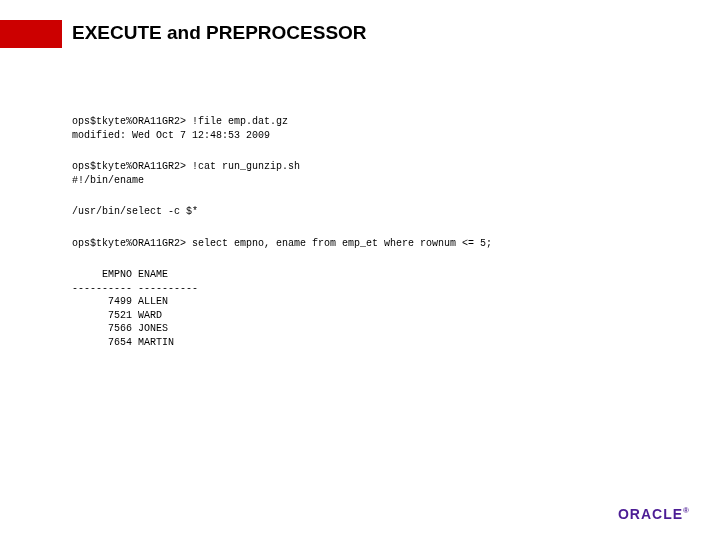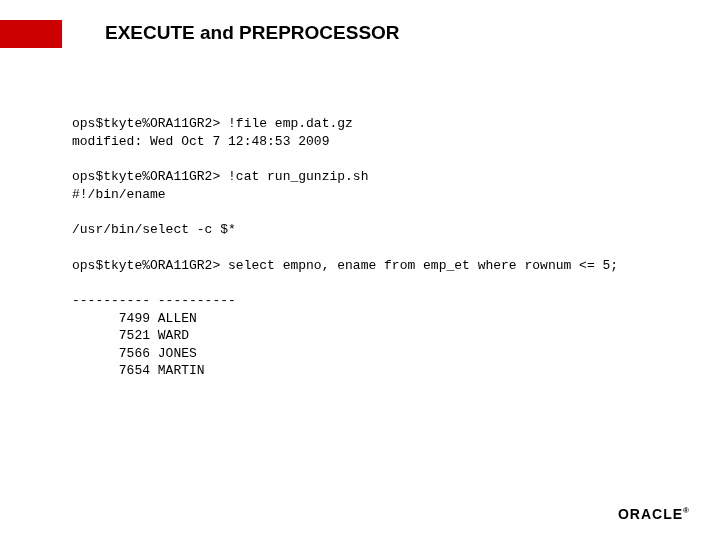--- a/index.html
+++ b/index.html
@@ -18,45 +18,44 @@
       height: 28px;
       background: #c00;
     }
     .title {
       position: absolute;
       top: 22px;
       left: 72px;
       font-size: 19px;
       font-weight: bold;
       color: #000;
-      margin-left: 33px;
     }
     .content {
       position: absolute;
       top: 115px;
       left: 72px;
       right: 47px;
       font-family: "Courier New", Courier, monospace;
-      font-size: 13px;
+      font-size: 10px;
       line-height: 1.35;
       color: #000;
     }
     .block { margin-bottom: 18px; }
     .table-hdr { white-space: pre; }
     .table-sep { white-space: pre; }
     .table-row { white-space: pre; }
     .logo {
       position: absolute;
       bottom: 18px;
       right: 30px;
       font-family: Arial, sans-serif;
       font-size: 14px;
       font-weight: bold;
       letter-spacing: 1px;
-      color: #000000;
+      color: #4c1d95;
       text-align: right;
     }
     .logo .reg { font-size: 8px; vertical-align: top; }
   </style>
 </head>
 <body>
 
 <div class="red-bar"></div>
 
 <div class="title">EXECUTE and PREPROCESSOR</div>
@@ -70,20 +69,21 @@
     <div>ops$tkyte%ORA11GR2&gt; !cat run_gunzip.sh</div>
     <div>#!/bin/ename</div>
   </div>
   <div class="block">
     <div>/usr/bin/select -c $*</div>
   </div>
   <div class="block">
     <div>ops$tkyte%ORA11GR2&gt; select empno, ename from emp_et where rownum &lt;= 5;</div>
   </div>
   <div class="block">
+    <div class="table-hdr">     EMPNO ENAME</div>
     <div class="table-sep">---------- ----------</div>
     <div class="table-row">      7499 ALLEN</div>
     <div class="table-row">      7521 WARD</div>
     <div class="table-row">      7566 JONES</div>
     <div class="table-row">      7654 MARTIN</div>
   </div>
 </div>
 
 <div class="logo">
   <span>ORACLE</span><span class="reg">®</span>

